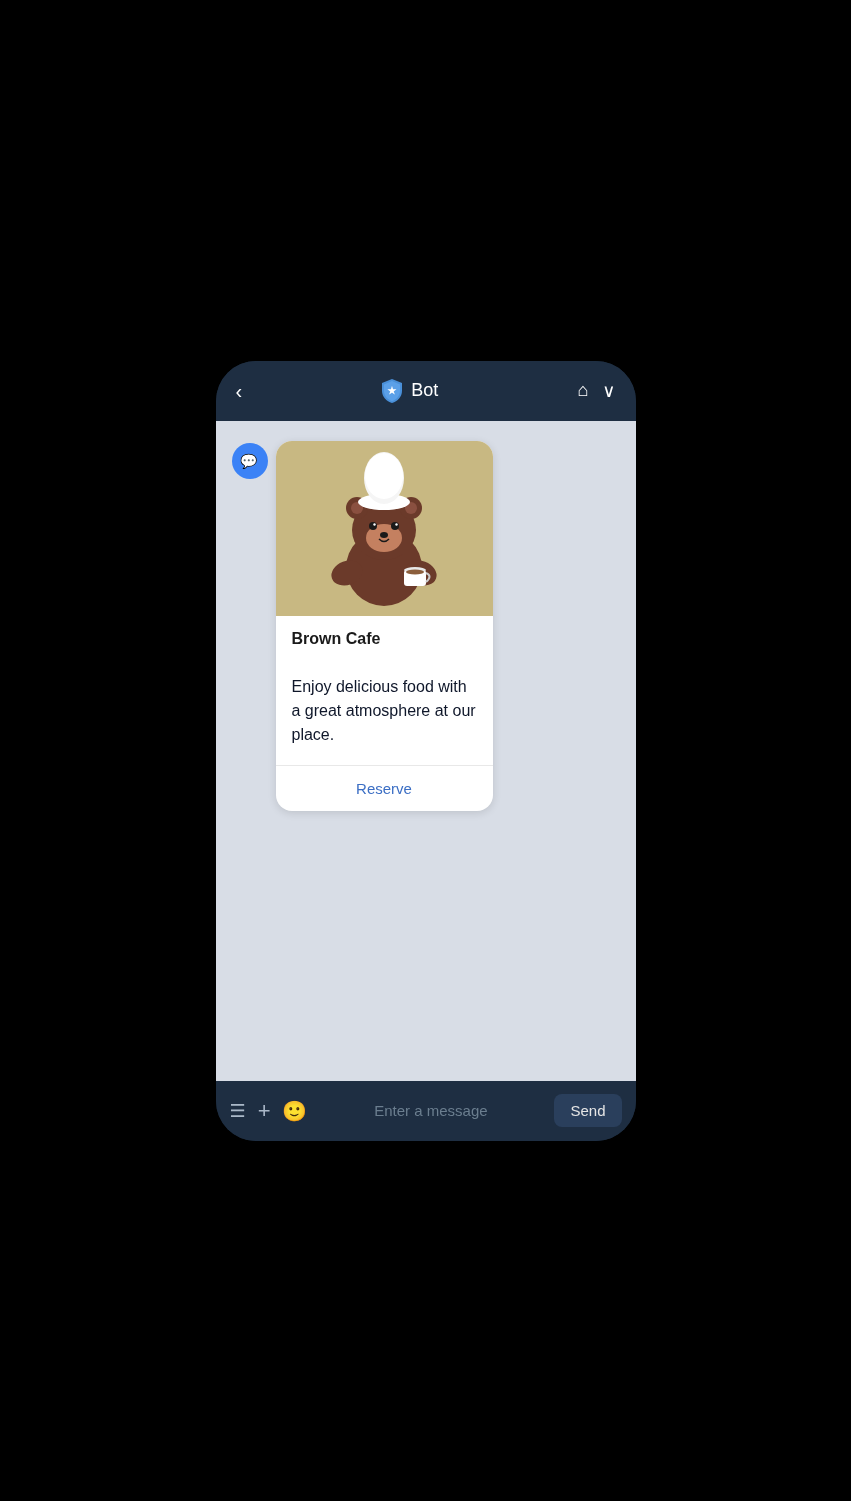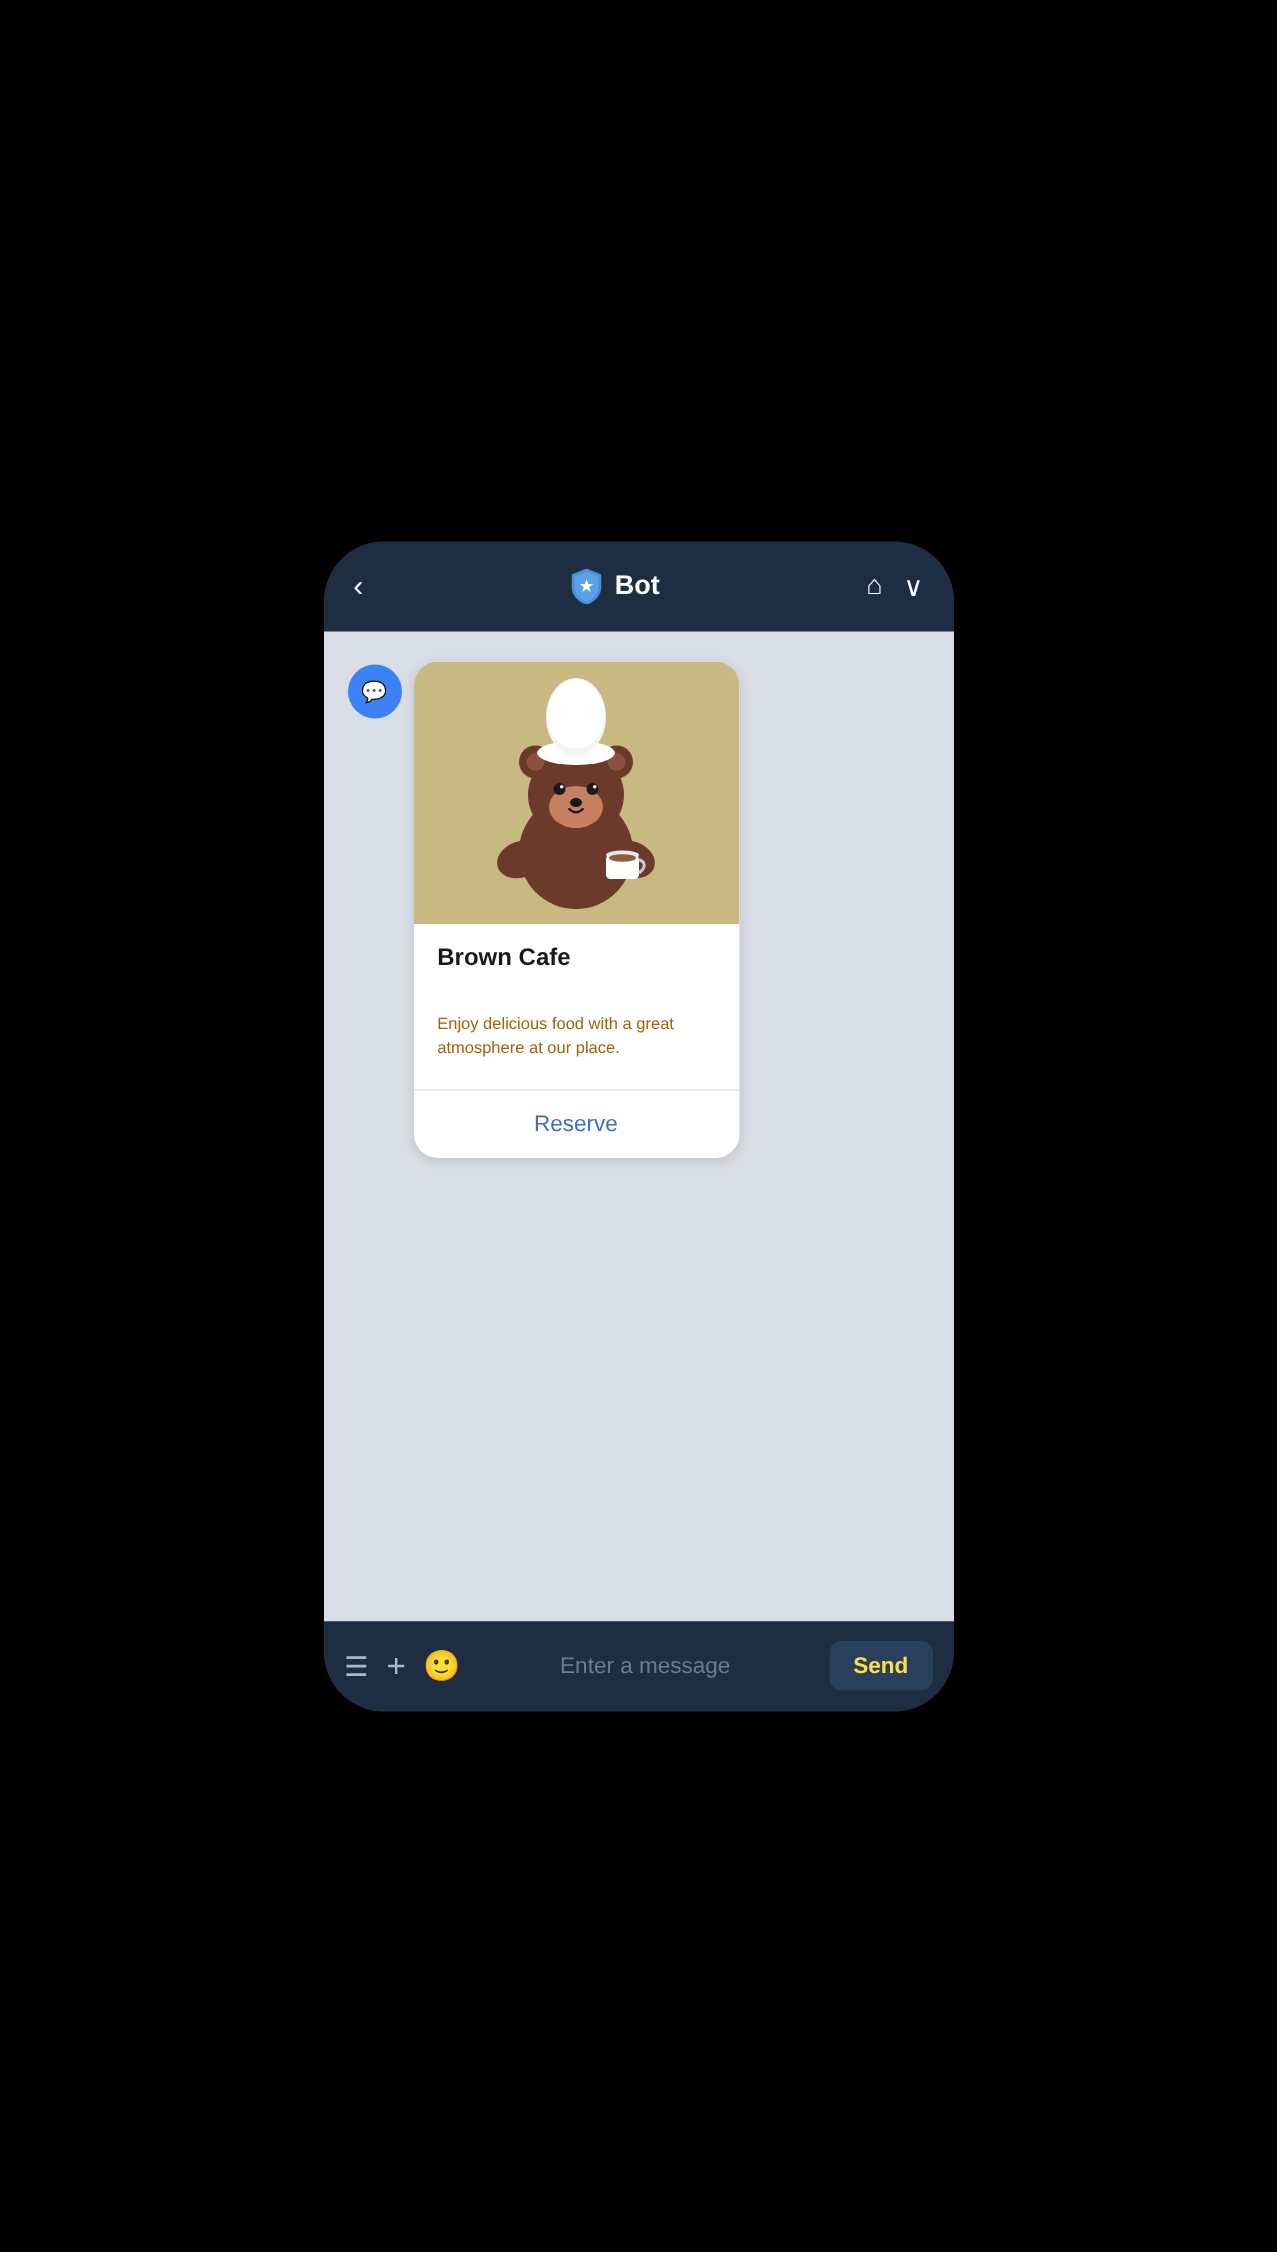--- a/index.html
+++ b/index.html
@@ -57,21 +57,21 @@
       width: 22px;
       height: 26px;
       display: inline-flex;
       align-items: center;
       justify-content: center;
     }
 
     .header-title {
       color: #fff;
       font-size: 18px;
-      font-weight: 700;
+      font-weight: 400;
     }
 
     .header-right {
       display: flex;
       align-items: center;
       gap: 14px;
     }
 
     .home-icon, .chevron-icon {
       color: #fff;
@@ -139,22 +139,22 @@
     }
 
     .card-title {
       font-size: 16px;
       font-weight: 700;
       color: #1a1a1a;
       margin-bottom: 6px;
     }
 
     .card-desc {
-      font-size: 11px;
-      color: #a16207;
+      font-size: 16px;
+      color: #0f172a;
       line-height: 1.5;
       margin-top: 27px;
     }
 
     .card-divider {
       height: 1px;
       background: #e8e8e8;
       margin-top: 12px;
     }
 
@@ -219,26 +219,26 @@
       font-size: 15px;
       text-align: center;
     }
 
     .message-input::placeholder {
       color: #6b7e8f;
     }
 
     .send-btn {
       background: #2a3f5c;
-      color: #fde047;
+      color: #e5e5e5;
       border: none;
       border-radius: 8px;
       padding: 8px 16px;
       font-size: 15px;
-      font-weight: 700;
+      font-weight: 400;
       cursor: pointer;
       flex-shrink: 0;
     }
   </style>
 </head>
 <body>
 
 <div class="phone-frame">
 
   <div class="header">

